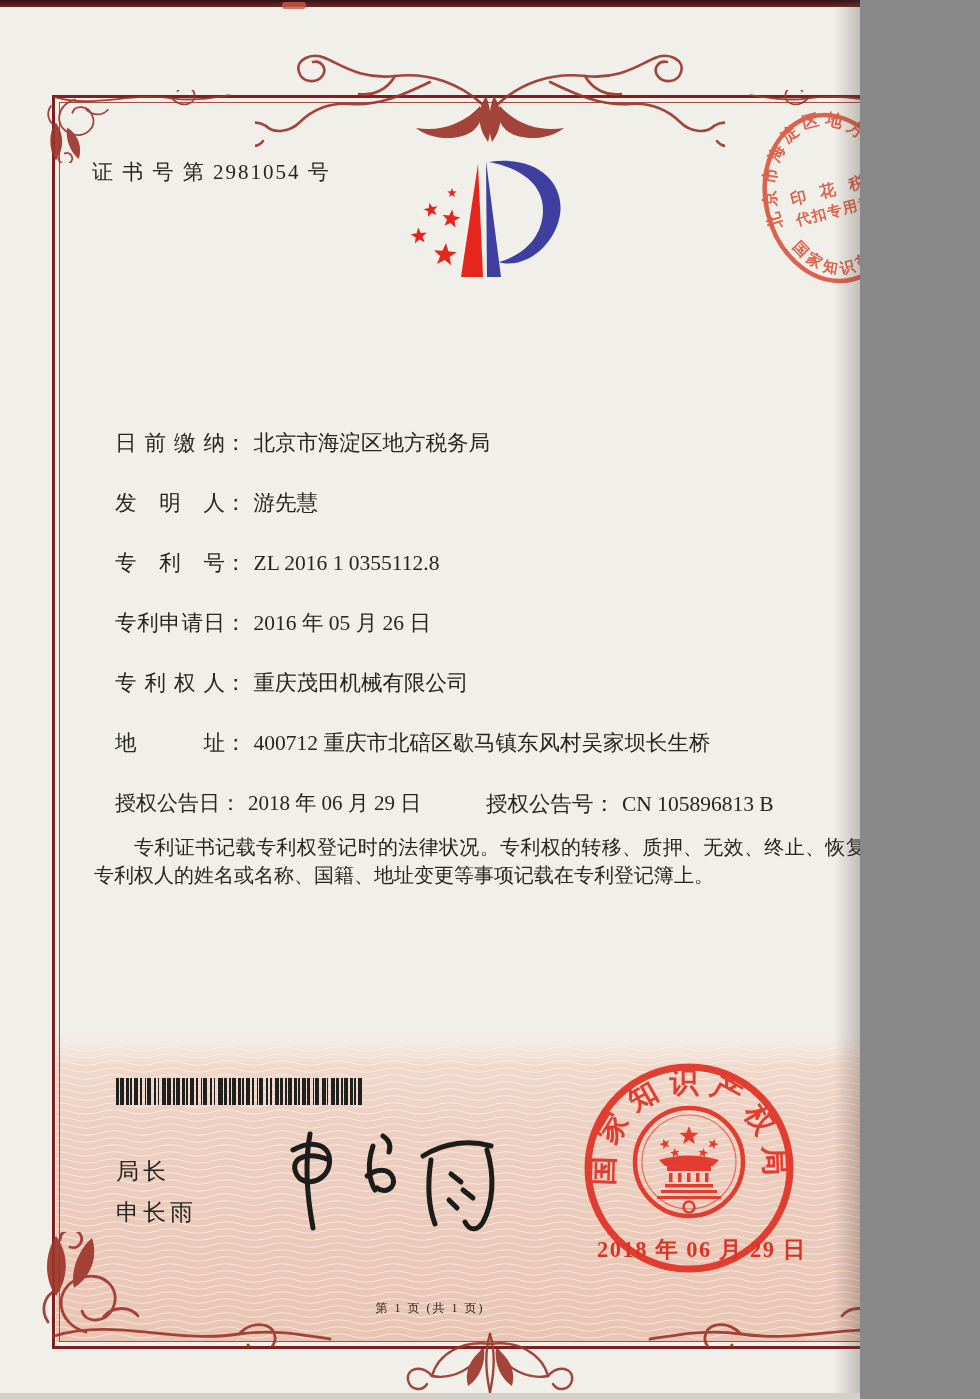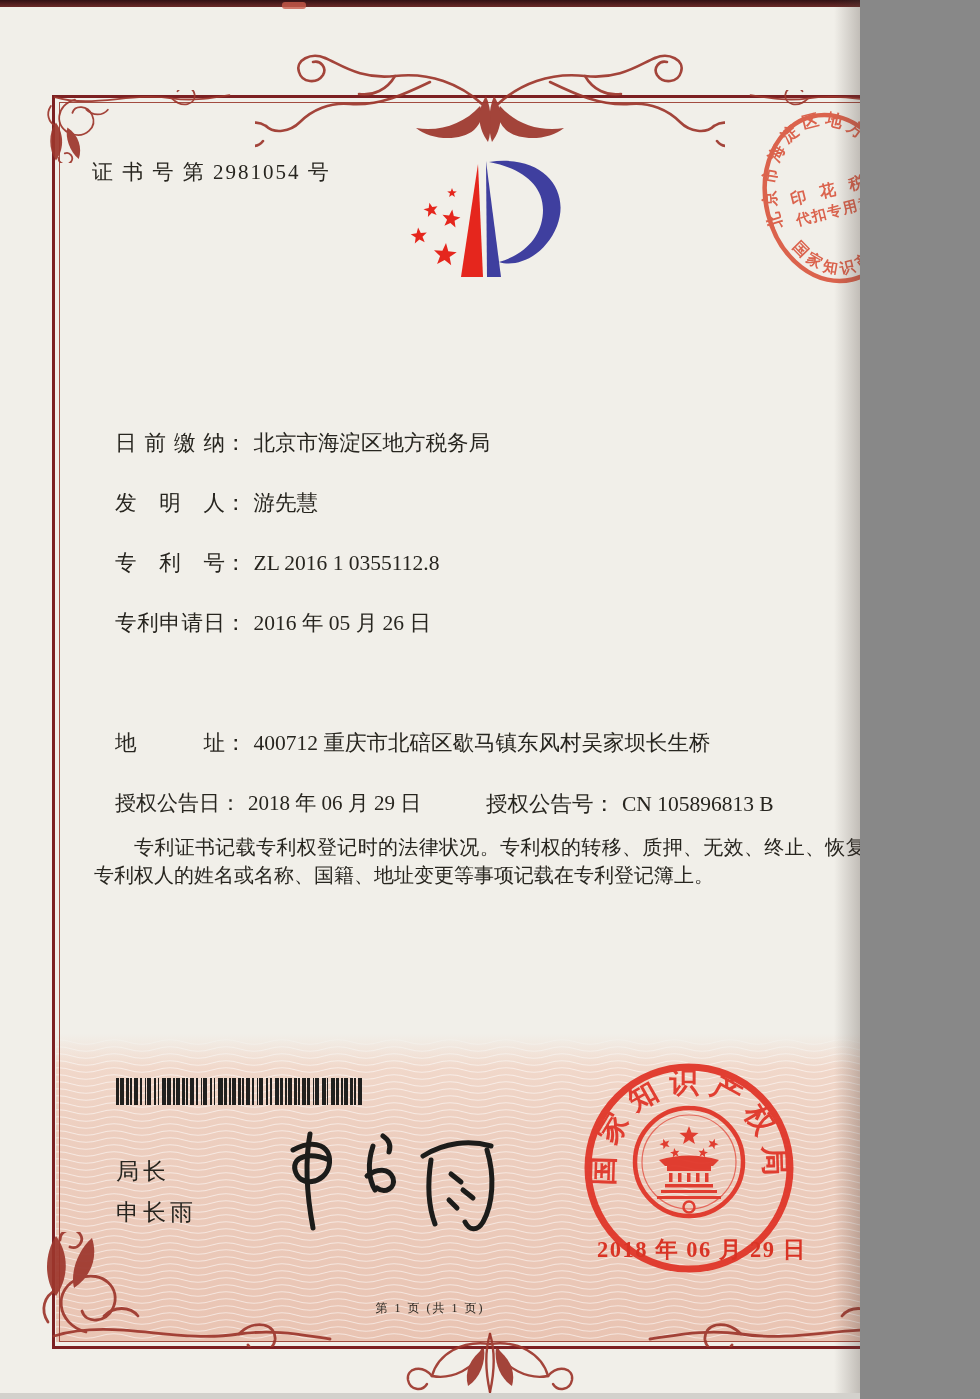--- a/index.html
+++ b/index.html
@@ -206,20 +206,23 @@
   </div>
   <div class="field f1">
     <span class="flabel">发明人</span><span>：</span><span class="fvalue">游先慧</span>
   </div>
   <div class="field f2">
     <span class="flabel">专利号</span><span>：</span><span class="fvalue">ZL 2016 1 0355112.8</span>
   </div>
   <div class="field f3">
     <span class="flabel">专利申请日</span><span>：</span><span class="fvalue">2016 年 05 月 26 日</span>
   </div>
+  <div class="field f4">
+    <span class="flabel">专利权人</span><span>：</span><span class="fvalue">重庆茂田机械有限公司</span>
+  </div>
   <div class="field f5">
     <span class="flabel">地址</span><span>：</span><span class="fvalue">400712 重庆市北碚区歇马镇东风村吴家坝长生桥</span>
   </div>
 
   <div class="grant-left">
     <span>授权公告日</span><span>：</span><span class="fvalue">2018 年 06 月 29 日</span>
   </div>
   <div class="grant-right">
     <span>授权公告号</span><span>：</span><span class="fvalue">CN 105896813 B</span>
   </div>

